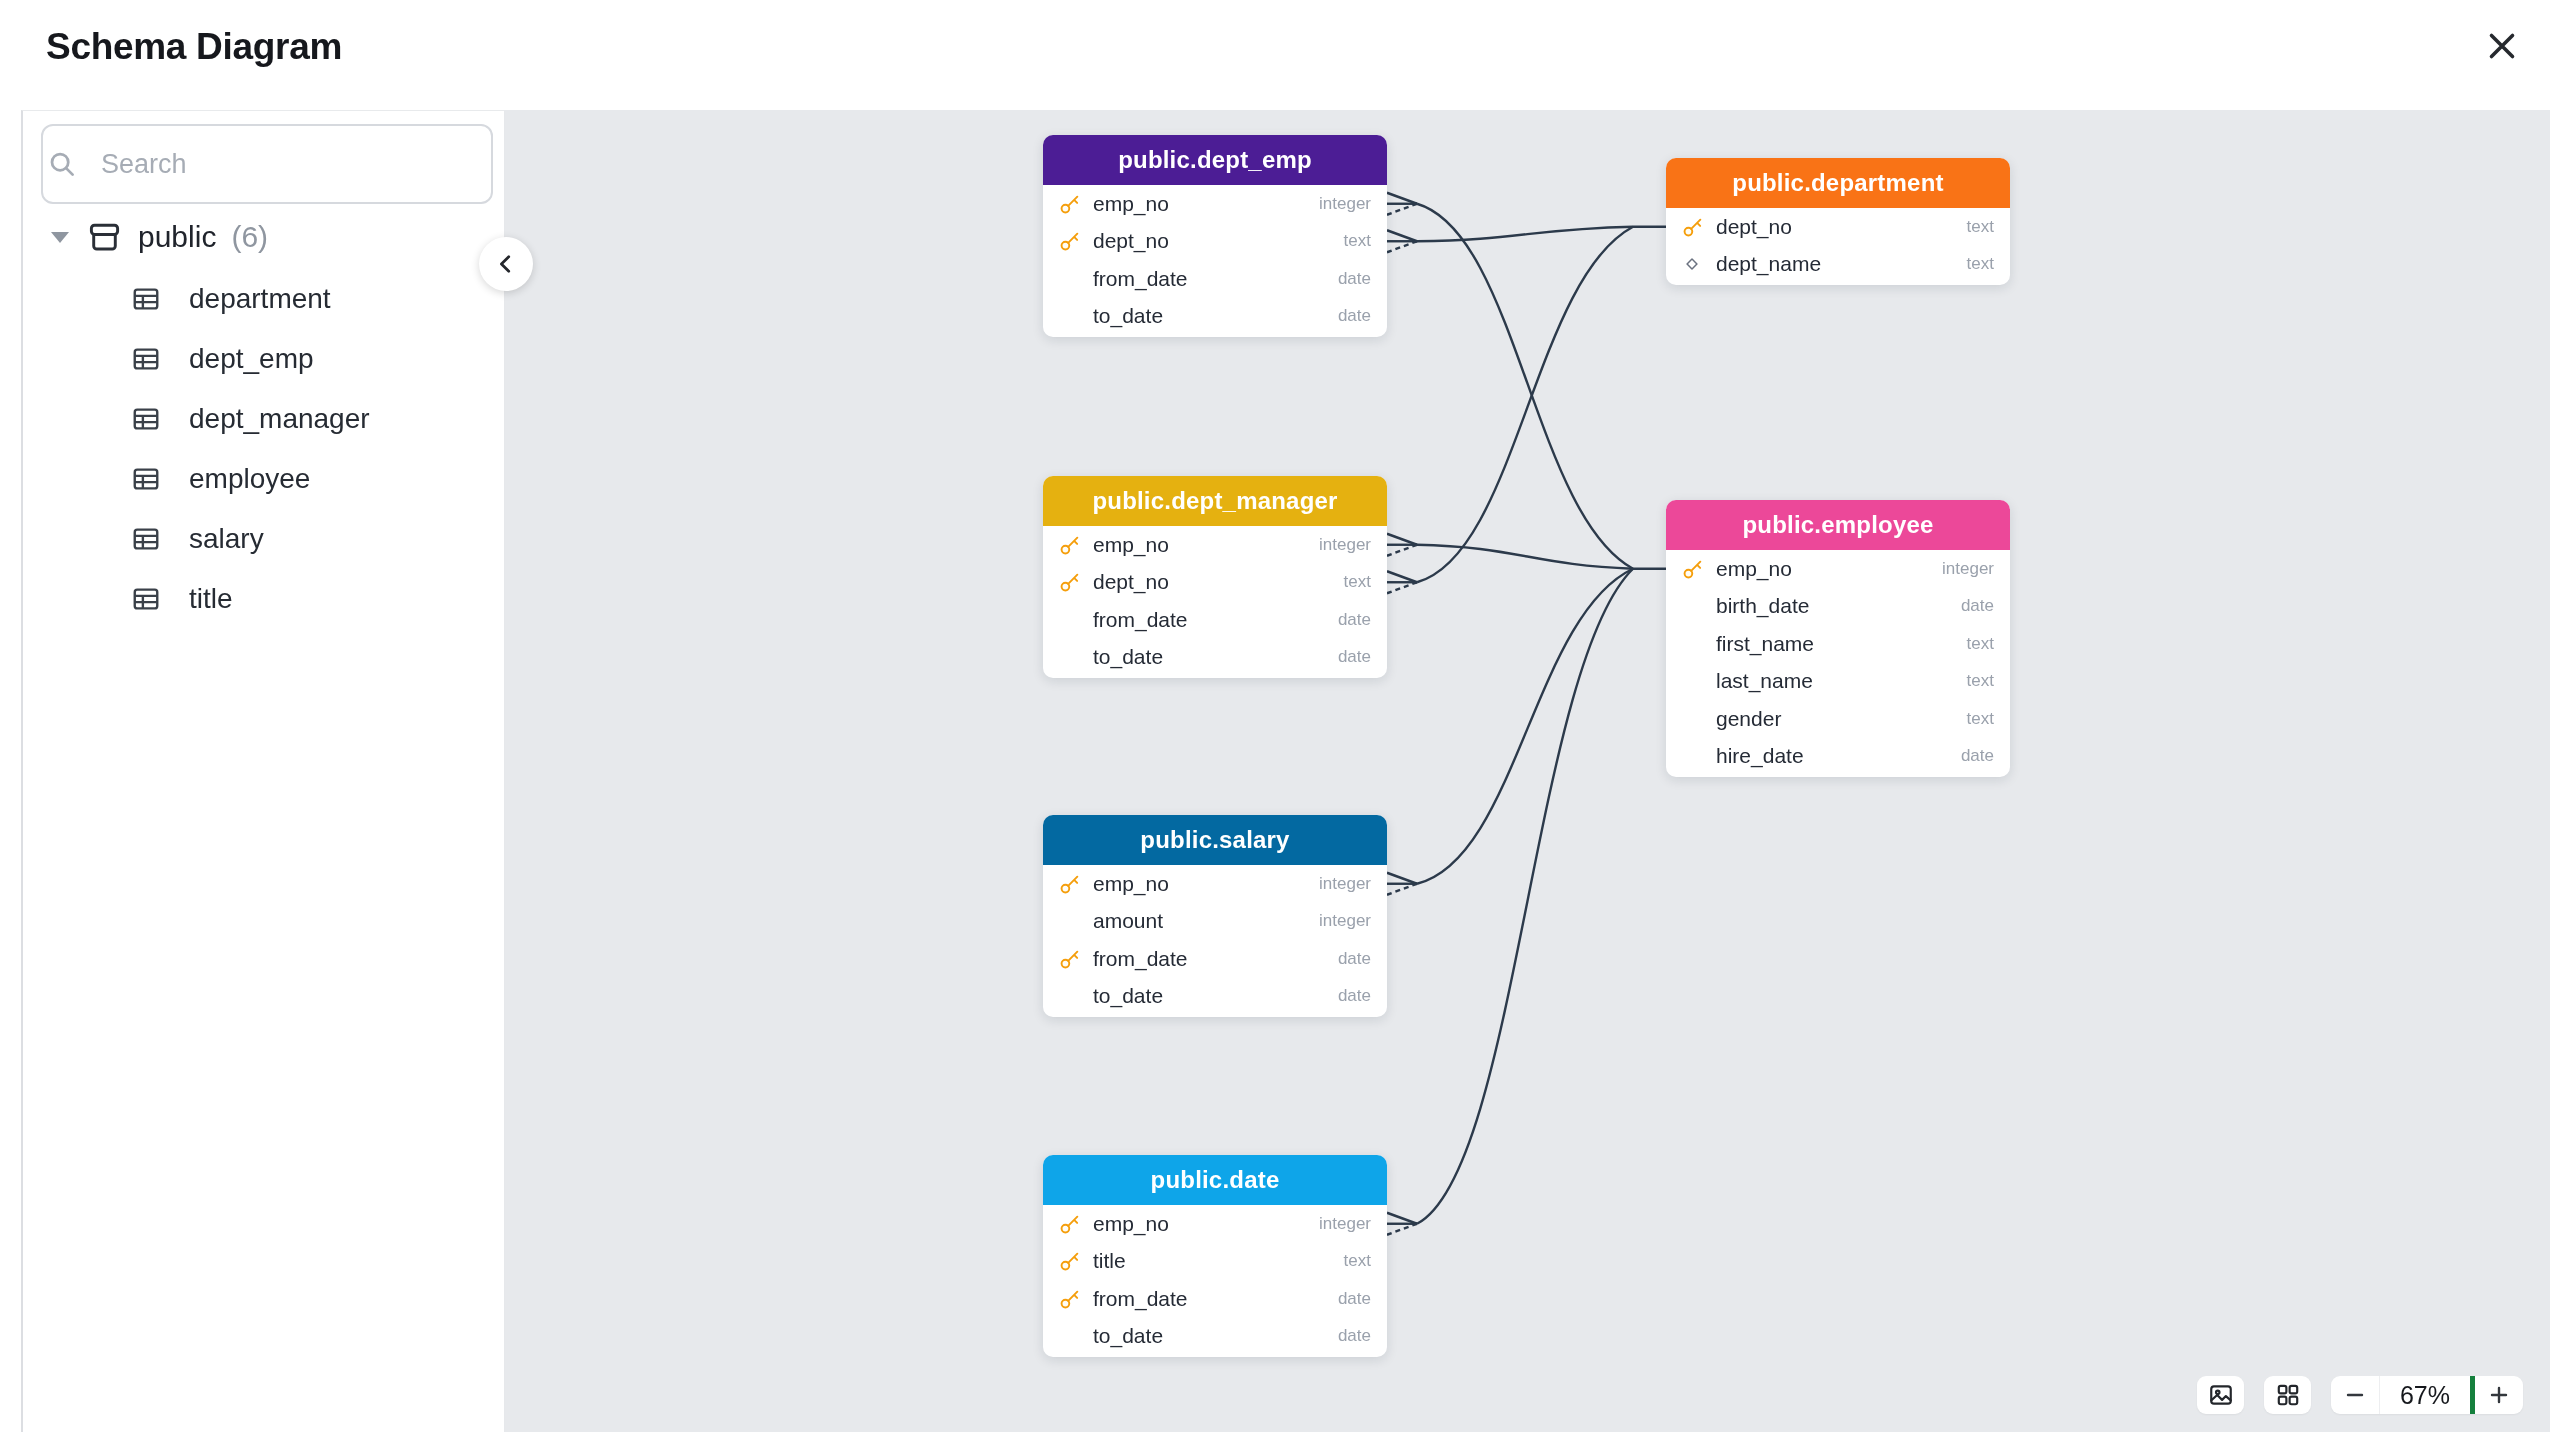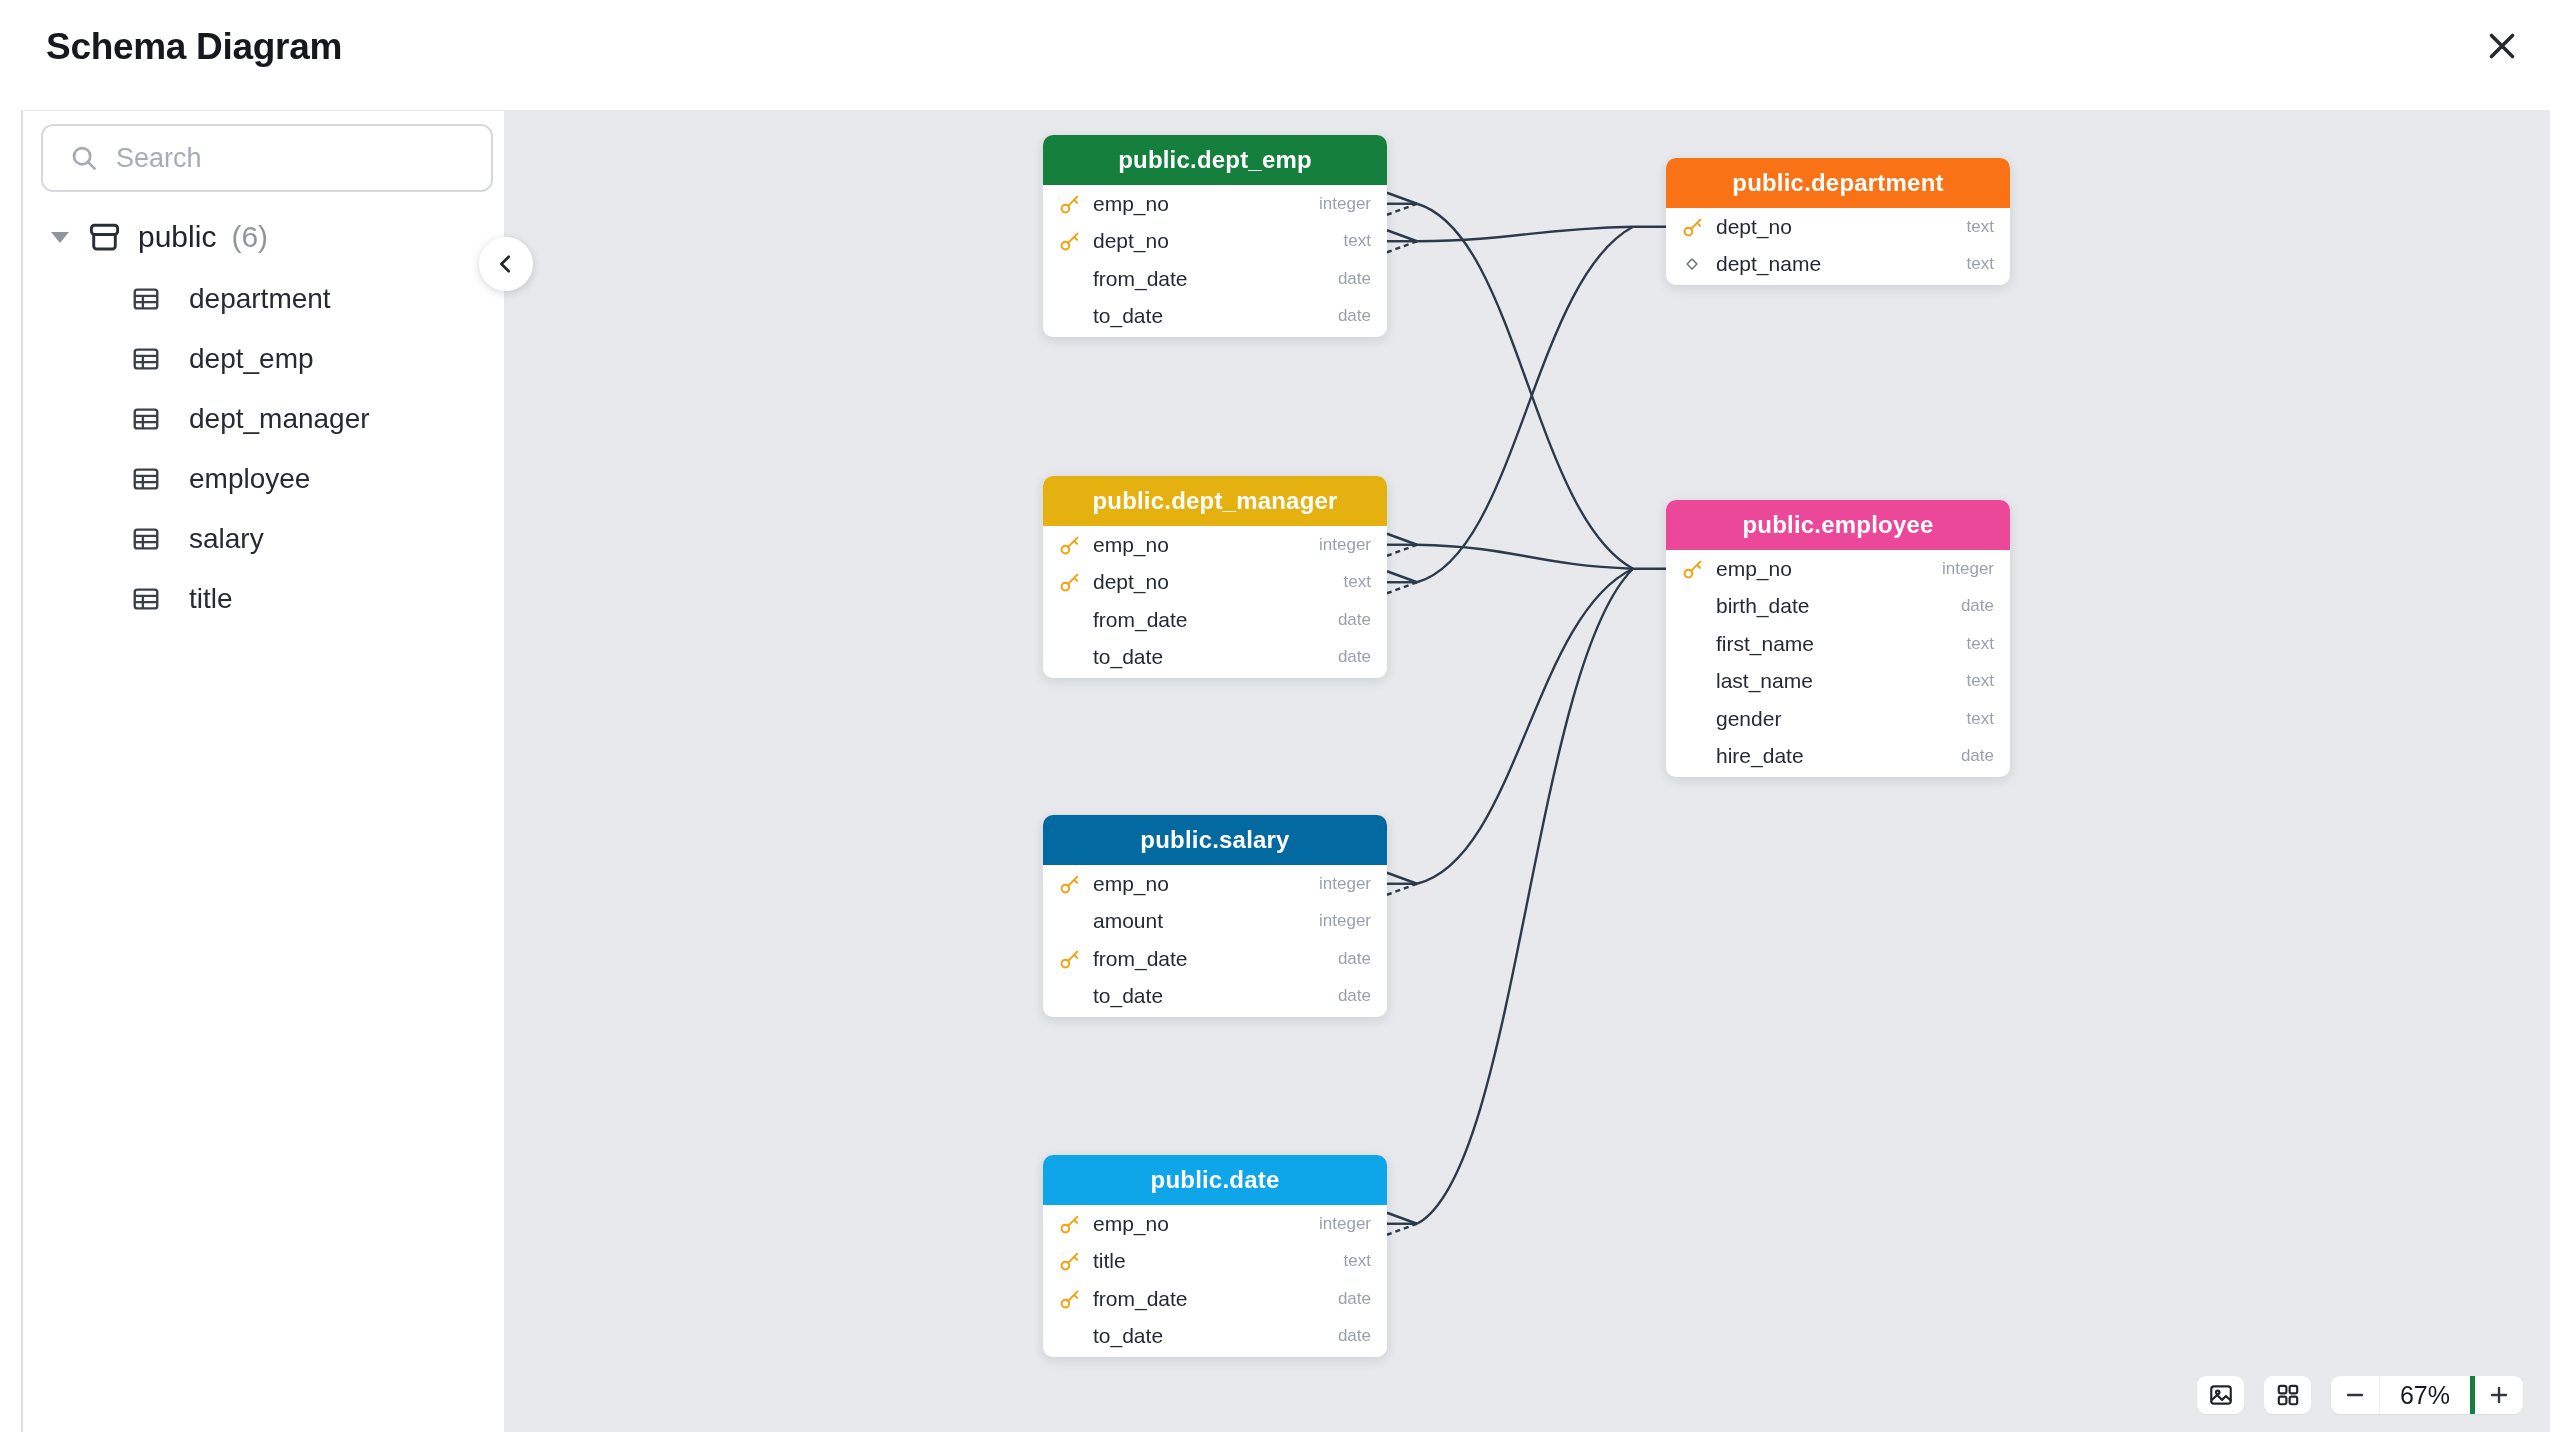--- a/index.html
+++ b/index.html
@@ -8,22 +8,22 @@
 
   
   .page-title{position:absolute;left:42px;top:22px;margin:4px;font-size:37px;font-weight:600;
               color:#16181d;letter-spacing:-0.3px;}
   .close-btn{position:absolute;right:22px;top:20px;width:52px;height:52px;background:none;border:none;
              display:flex;align-items:center;justify-content:center;cursor:pointer;}
 
   
   .sidebar{position:absolute;left:21px;top:110px;width:484px;bottom:0;background:#fff;box-sizing:border-box;
            border-left:2px solid #DCDEE2;border-top:1px solid #E8EAEC;border-right:1px solid #E6E8EB;}
-  .searchbox{position:absolute;left:18px;top:13px;width:452px;height:68px;border:2px solid #D6D9DE;
-             border-radius:12px;display:flex;align-items:center;gap:15px;padding-left:26px;box-sizing:border-box;background:#fff;}
+  .searchbox{position:absolute;left:18px;top:13px;width:452px;height:80px;border:2px solid #D6D9DE;
+             border-radius:12px;display:flex;align-items:center;gap:22px;padding-left:4px;box-sizing:border-box;background:#fff;}
   .searchbox input{border:none;outline:none;flex:1;font-size:27px;color:#374151;background:transparent;
                    font-family:"Liberation Sans",sans-serif;min-width:0;}
   .searchbox input::placeholder{color:#A6ACB5;}
   .tree-root{position:absolute;left:0;top:98px;height:56px;width:100%;box-sizing:border-box;
              display:flex;align-items:center;gap:15px;padding-left:28px;cursor:pointer;background:none;border:none;}
   .caret{width:0;height:0;border-left:9px solid transparent;border-right:9px solid transparent;
          border-top:11px solid #8F96A0;margin-right:2px;}
   .schema-label{font-size:30px;color:#20242c;}
   .schema-count{font-size:30px;color:#8F96A0;}
   .tree-items{position:absolute;left:0;top:158px;width:100%;}
@@ -165,21 +165,21 @@
         <line x1="912" y1="773.75" x2="882" y2="762.75" stroke="#2C3A4B" stroke-width="2.4"></line>
         <line x1="912" y1="773.75" x2="882" y2="773.75" stroke="#2C3A4B" stroke-width="2.4"></line>
         <line x1="912" y1="773.75" x2="882" y2="784.75" stroke="#2C3A4B" stroke-width="2.4" stroke-dasharray="5 4"></line>
         <path d="M912,773.75 C1012,748.55 1028,506 1128,458.75" fill="none" stroke="#2C3A4B" stroke-width="2.4"></path>
         <line x1="912" y1="1113.75" x2="882" y2="1102.75" stroke="#2C3A4B" stroke-width="2.4"></line>
         <line x1="912" y1="1113.75" x2="882" y2="1113.75" stroke="#2C3A4B" stroke-width="2.4"></line>
         <line x1="912" y1="1113.75" x2="882" y2="1124.75" stroke="#2C3A4B" stroke-width="2.4" stroke-dasharray="5 4"></line>
         <path d="M912,1113.75 C1012,1061.35 1028,557 1128,458.75" fill="none" stroke="#2C3A4B" stroke-width="2.4"></path>
       </svg>
   <div class="node" style="left: 538px; top: 25px;">
-    <div class="node-header" style="background: #15803d;">
+    <div class="node-header" style="background: #4c1d95;">
       <span>public.dept_emp</span>
     </div>
     <div class="node-body">
           <div class="field-row">
     <span class="f-ic">
               <svg width="22" height="22" viewBox="0 0 24 24" fill="none" stroke="#F59E0B" stroke-width="2.1" stroke-linecap="round" stroke-linejoin="round">
     <circle cx="7" cy="17" r="4.2" fill="#FFFDF5"></circle>
     <path d="M10 14 L20 4 M16.5 7.5 L19.8 10.8"></path>
   </svg>
             </span>

